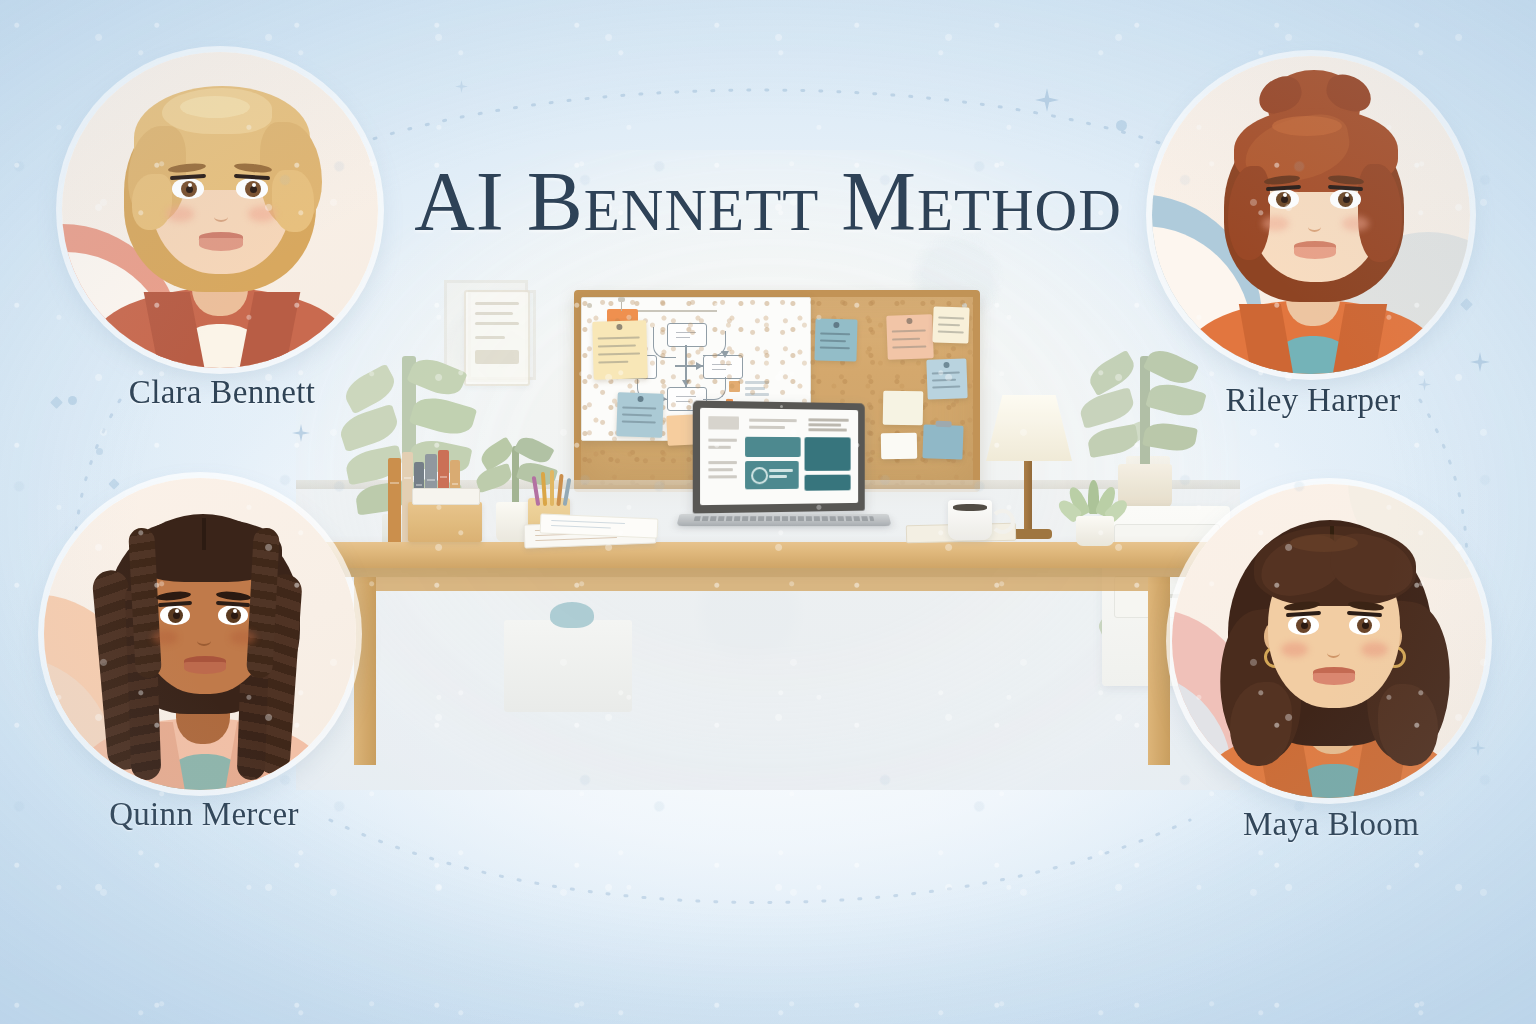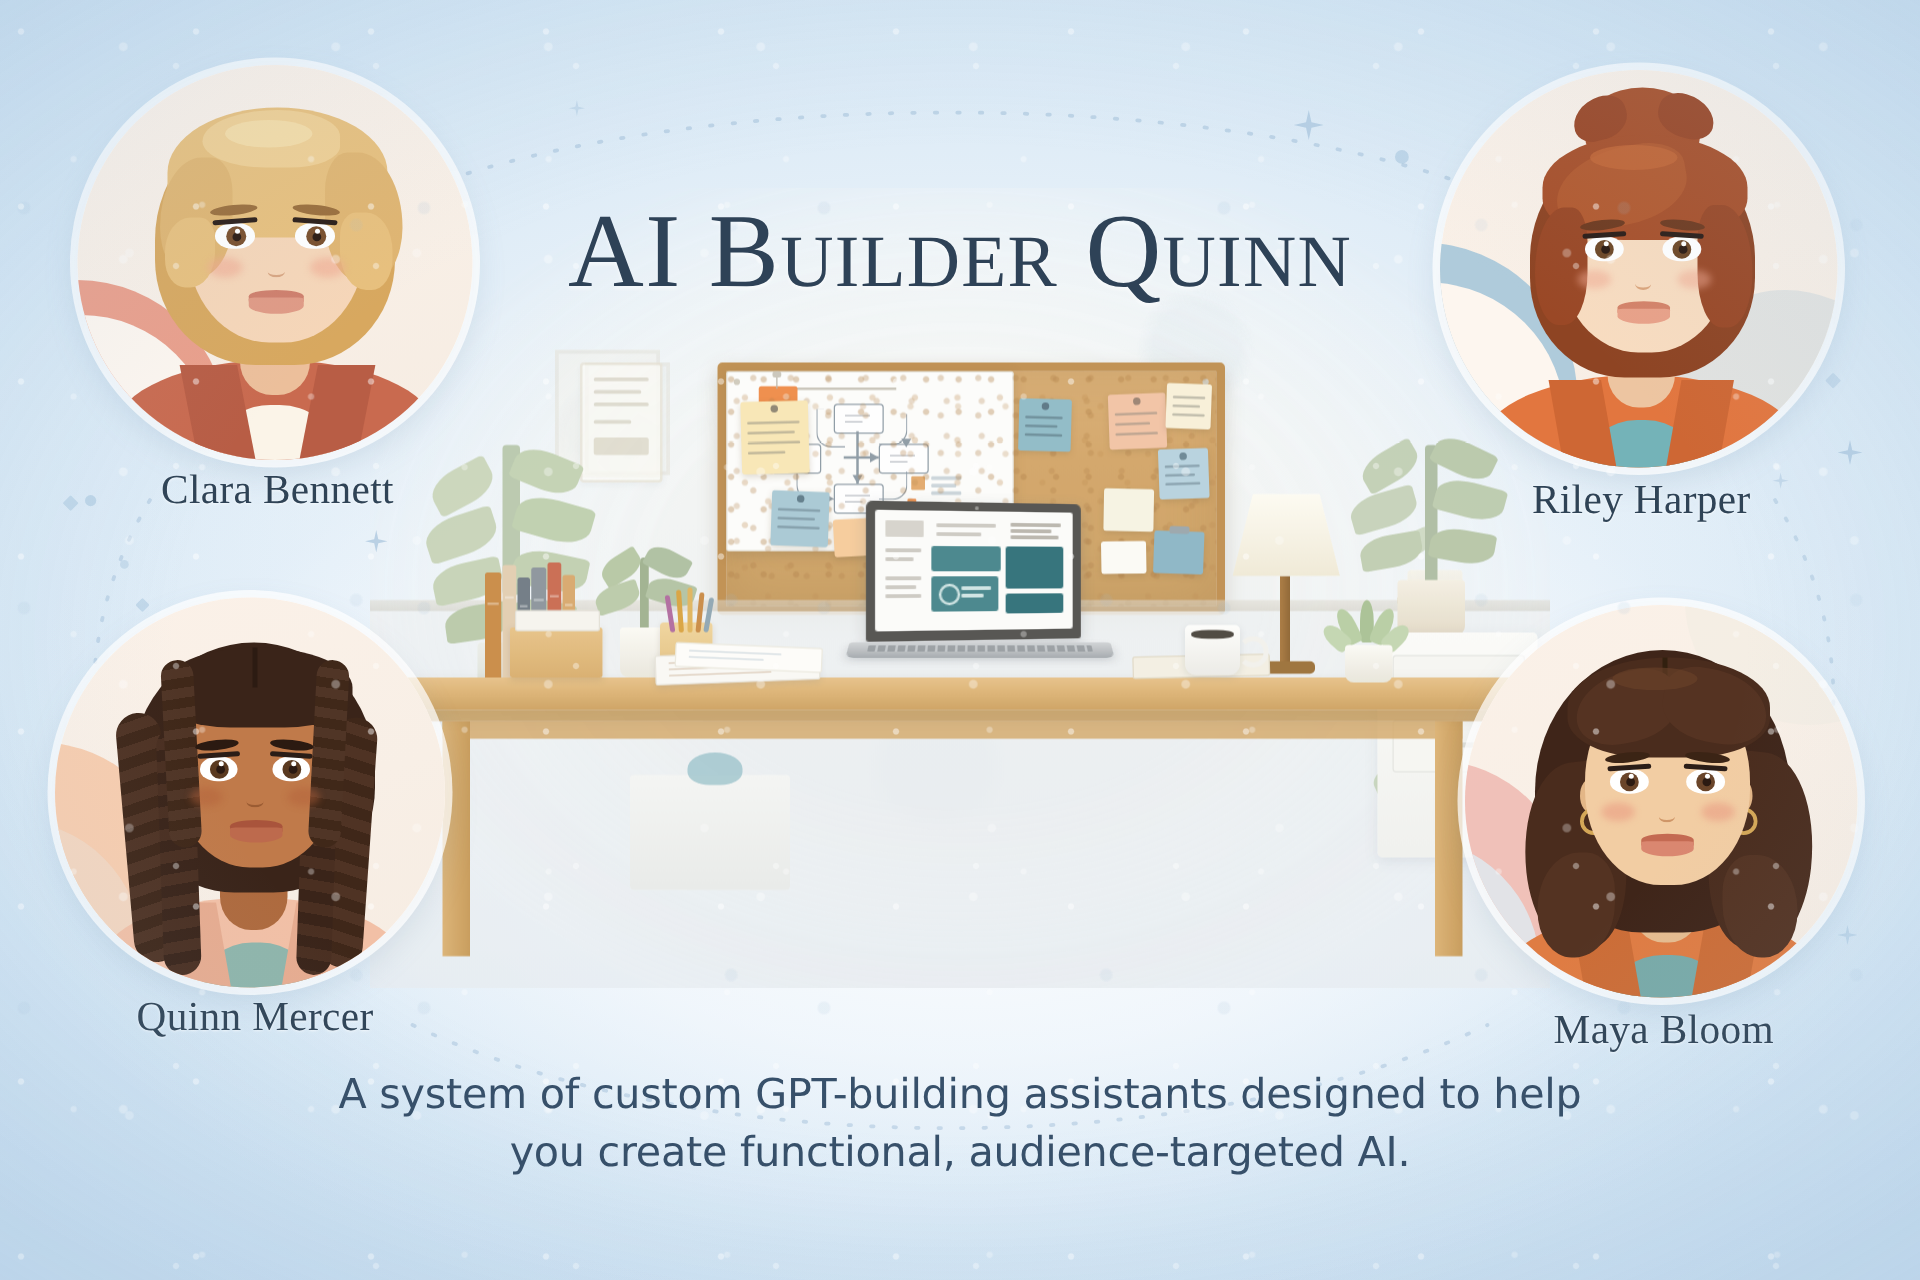--- a/index.html
+++ b/index.html
@@ -553,21 +553,21 @@
   <div class="spark" style="left:1470px;top:740px;width:16px;height:16px;opacity:.55"></div>
   <div class="spark" style="left:455px;top:80px;width:13px;height:13px;opacity:.45"></div>
   <div class="dot" style="left:1116px;top:120px;width:11px;height:11px;"></div>
   <div class="dot" style="left:68px;top:396px;width:9px;height:9px;"></div>
   <div class="dot" style="left:96px;top:448px;width:7px;height:7px;opacity:.45"></div>
   <div class="dot" style="left:1440px;top:612px;width:8px;height:8px;opacity:.45"></div>
   <div class="diamond" style="left:52px;top:398px;width:9px;height:9px;"></div>
   <div class="diamond" style="left:110px;top:480px;width:8px;height:8px;"></div>
   <div class="diamond" style="left:1462px;top:300px;width:9px;height:9px;opacity:.45"></div>
 
-  <div id="title">AI Builder Quinn</div>
+  <div id="title">AI Bennett Method</div>
 
   <div class="avatar-wrap" style="left:62px;top:52px;width:320px;height:370px;">
     <div class="av-ring" style="width:316px;height:316px;">
       <div class="av-bg"></div>
       <div class="av-arc" style="left:-120px;top:172px;width:240px;height:240px;background:#e8917a;opacity:.85;"></div>
       <div class="av-arc" style="left:-104px;top:200px;width:214px;height:214px;background:#fdf6ef;"></div>
 
       <div class="p shoulders" style="left:30px;top:236px;width:256px;height:110px;background:#c96a4f;"></div>
       <div class="p" style="left:112px;top:272px;width:92px;height:74px;background:#fbf4e8;border-radius:46% 46% 0 0;"></div>
       <div class="p" style="left:92px;top:240px;width:46px;height:106px;background:#b85d45;transform:skewX(11deg);"></div>
@@ -765,20 +765,16 @@
 
       <div class="p" style="left:155px;top:164px;width:13px;height:8px;border-bottom:2.5px solid #cf9668;border-radius:0 0 50% 50%;"></div>
       <div class="p lipT" style="left:141px;top:183px;width:42px;height:10px;background:#c46a52;border-radius:50% 50% 10% 10%;"></div>
       <div class="p lipB" style="left:141px;top:189px;width:42px;height:12px;background:#da8770;border-radius:10% 10% 50% 50%;"></div>
       <div class="p blush" style="left:109px;top:158px;width:27px;height:15px;background:#e8937c;opacity:.5"></div>
       <div class="p blush" style="left:189px;top:158px;width:27px;height:15px;background:#e8937c;opacity:.5"></div>
     </div>
     <div class="av-name" style="top:322px;">Maya Bloom</div>
   </div>
 
-  <div id="subtitle">
-    <div>A system of custom GPT-building assistants designed to help</div>
-    <div>you create functional, audience-targeted AI.</div>
-  </div>
 
   <div class="grain"></div>
   <div class="vignette"></div>
 </div>
 
 </body></html>

